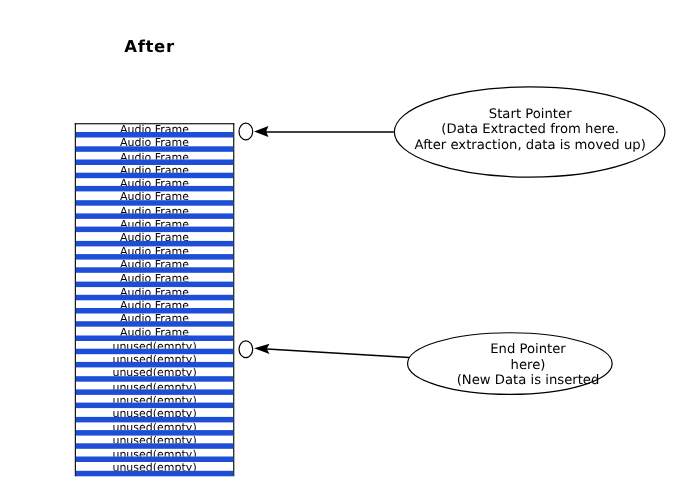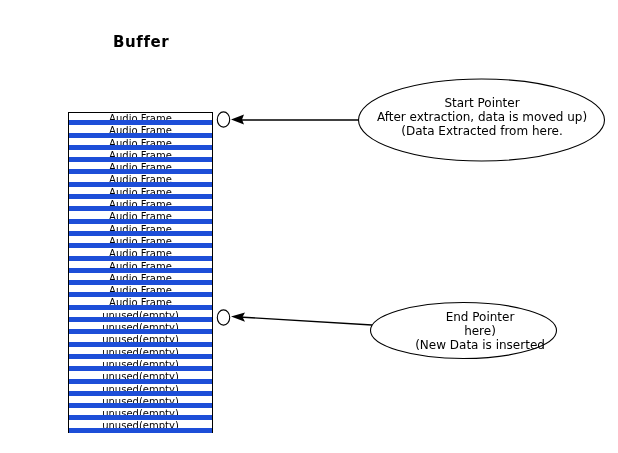--- a/index.html
+++ b/index.html
@@ -107,21 +107,21 @@
   }
   .callout-line {
     display: block;
   }
 </style>
 </head>
 <body>
 
 <div id="canvas">
 
-  <div id="diagram-title">Buffer</div>
+  <div id="diagram-title">After</div>
 
   <div id="buffer-table">
       <div class="buffer-row">Audio Frame</div>
       <div class="buffer-row">Audio Frame</div>
       <div class="buffer-row">Audio Frame</div>
       <div class="buffer-row">Audio Frame</div>
       <div class="buffer-row">Audio Frame</div>
       <div class="buffer-row">Audio Frame</div>
       <div class="buffer-row">Audio Frame</div>
       <div class="buffer-row">Audio Frame</div>
@@ -157,22 +157,22 @@
 
     <line class="arrow-line" x1="358" y1="120" x2="239" y2="120"></line>
     <polygon class="arrow-head" points="231,119.5 244,114.5 242,119.5 244,124.5"></polygon>
 
     <line class="arrow-line" x1="372" y1="325" x2="239" y2="317"></line>
     <polygon class="arrow-head" points="231,316.5 245,312.5 242.5,317 245,321.8"></polygon>
   </svg>
 
   <div id="start-pointer-text" class="callout-text">
     <span class="callout-title">Start Pointer</span>
+    <span class="callout-line">(Data Extracted from here.</span>
     <span class="callout-line">After extraction, data is moved up)</span>
-    <span class="callout-line">(Data Extracted from here.</span>
   </div>
 
   <div id="end-pointer-text" class="callout-text">
     <span class="callout-title">End Pointer</span>
     <span class="callout-line">here)</span>
     <span class="callout-line">(New Data is inserted</span>
   </div>
 
 </div>
 

